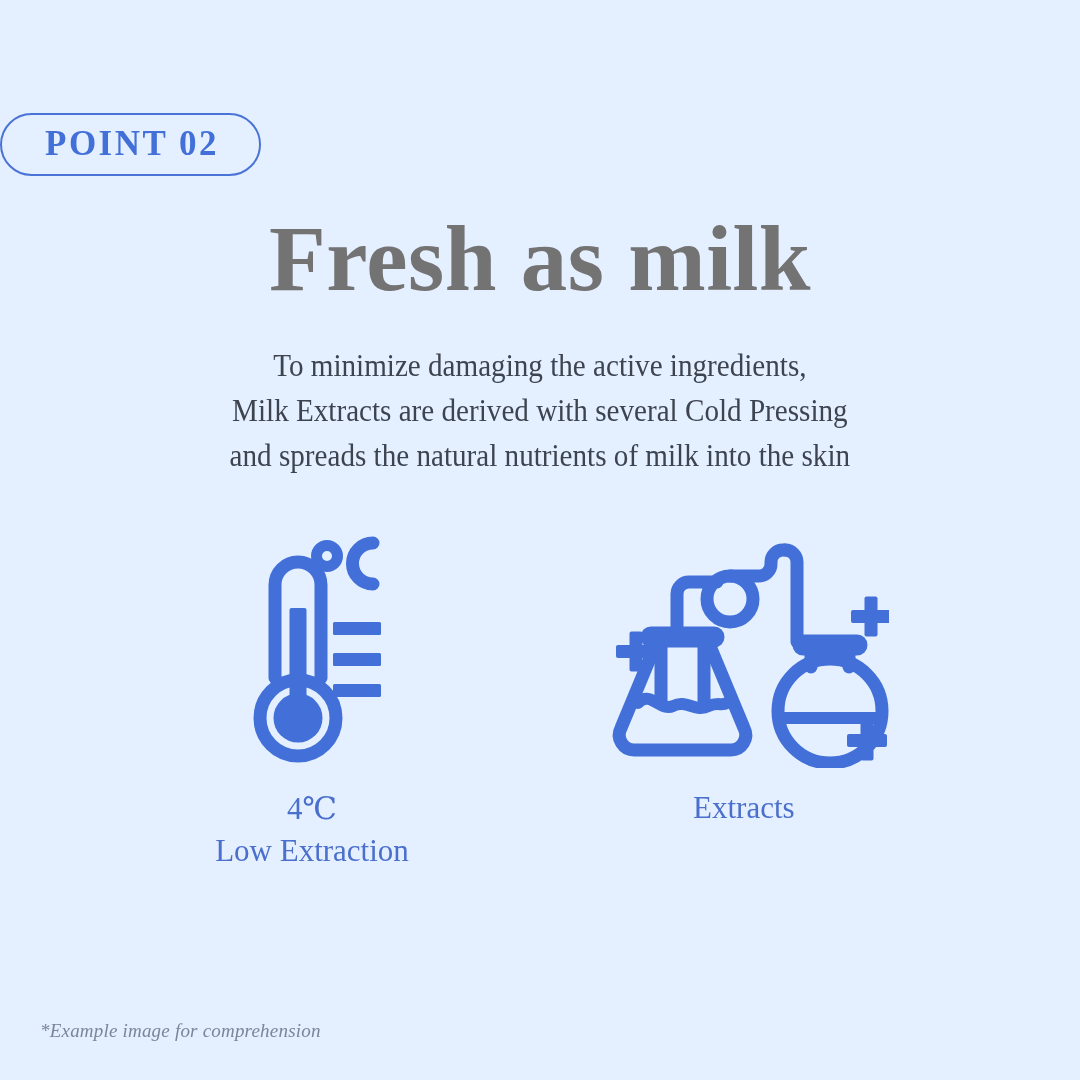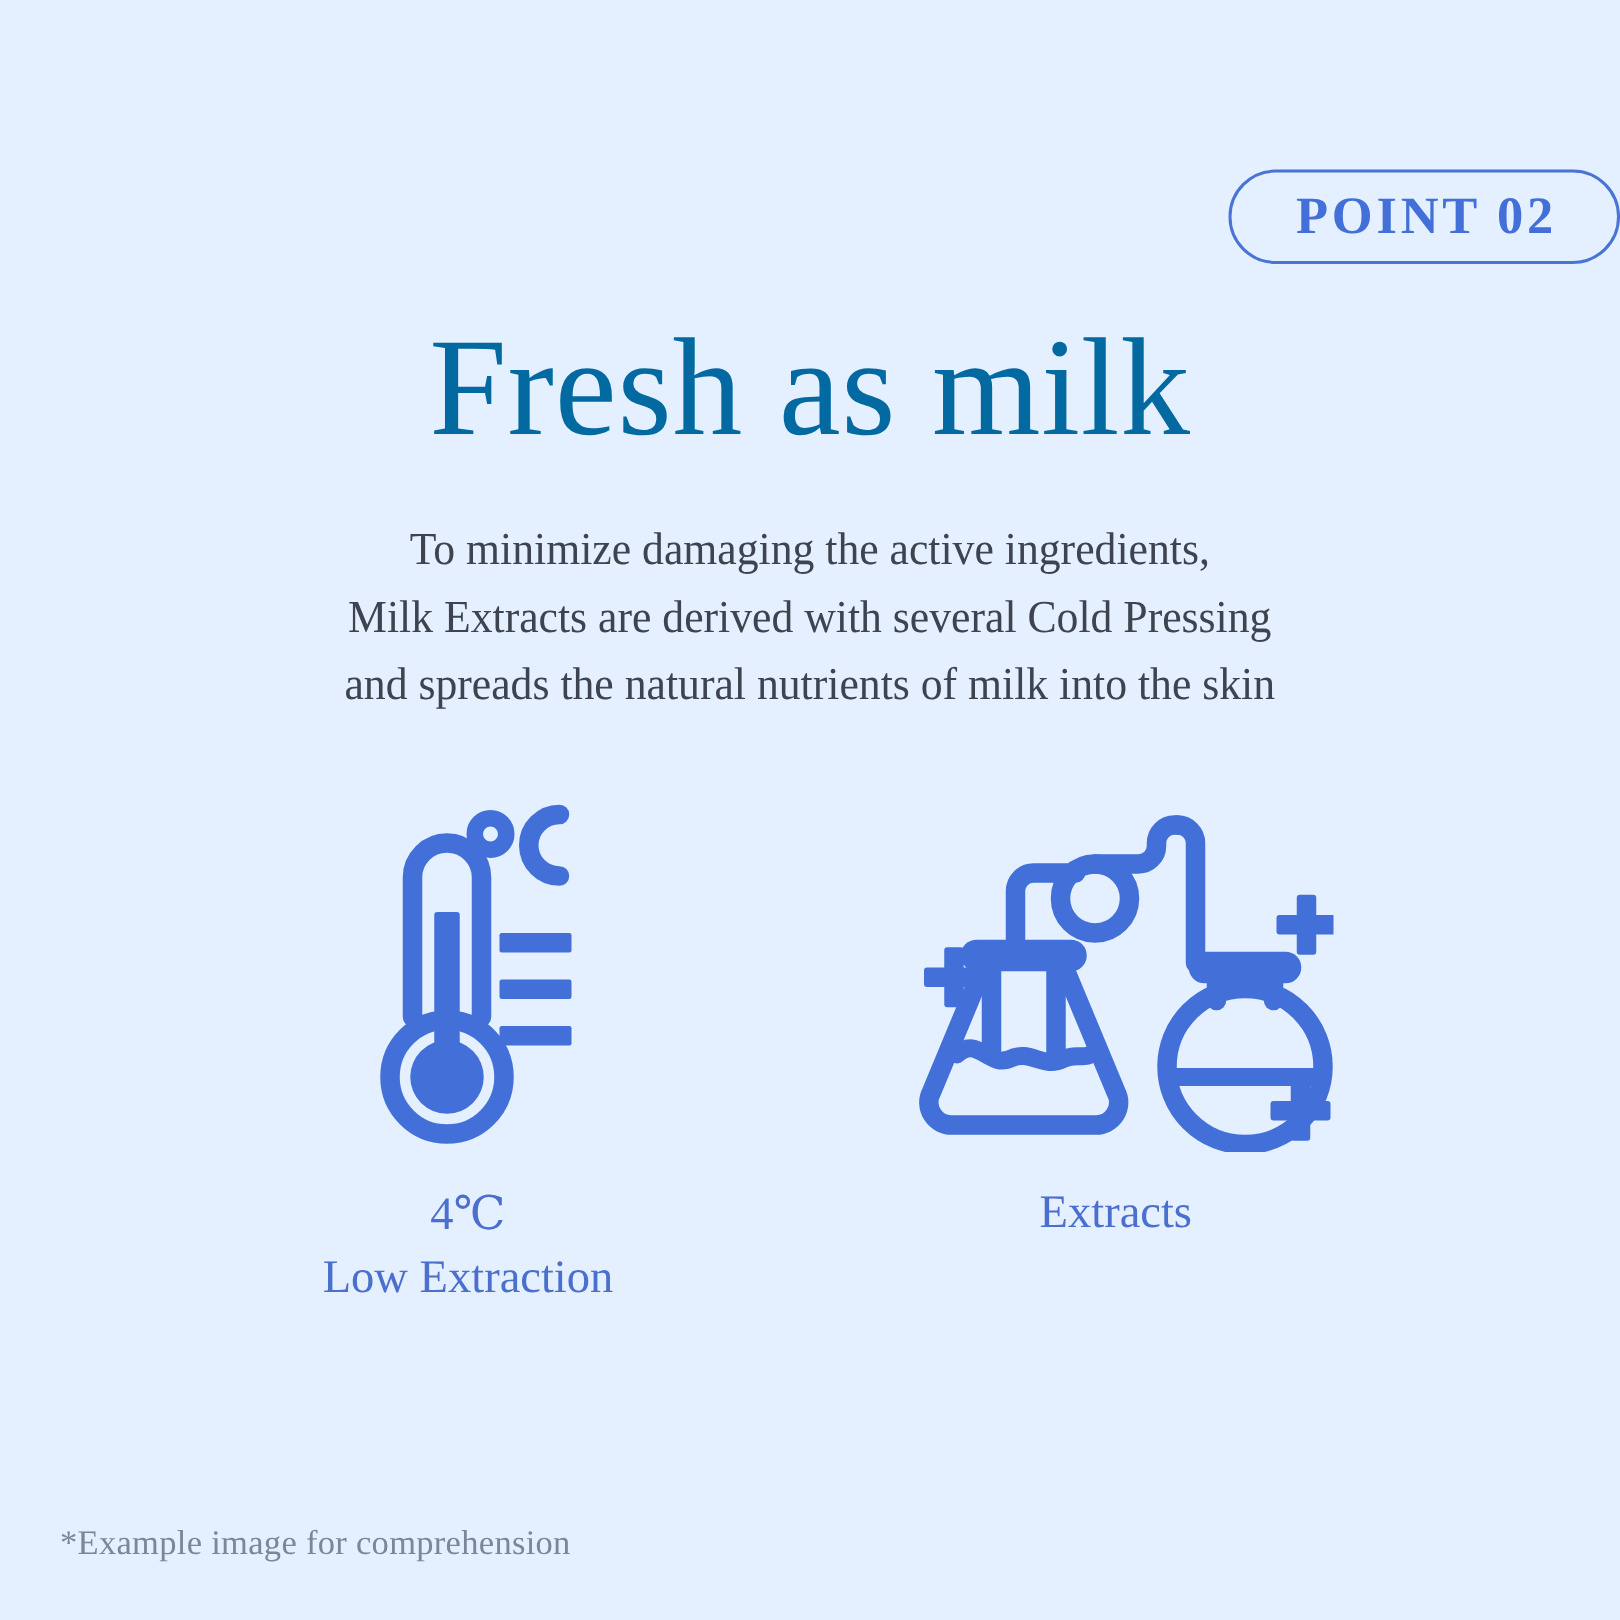--- a/index.html
+++ b/index.html
@@ -19,42 +19,42 @@
     inset: 0;
     display: flex;
     flex-direction: column;
     align-items: center;
   }
 
   
   .badge-wrap {
     margin-top: 113px;
     display: flex;
-    justify-content: flex-end;
+    justify-content: flex-start;
     width: 100%;
   }
   .badge {
     border: 2px solid #4a73d6;
     border-radius: 999px;
     padding: 11px 40px 13px 43px;
     color: #4270d8;
     font-size: 35px;
     font-weight: bold;
     letter-spacing: 2.5px;
     line-height: 1;
     background: transparent;
     white-space: nowrap;
   }
 
   
   .headline {
     margin-top: 36px;
     font-size: 93px;
-    font-weight: normal;
-    color: #0369a1;
+    font-weight: bold;
+    color: #737373;
     letter-spacing: 0.5px;
     line-height: 1;
     text-align: center;
     white-space: nowrap;
   }
 
   
   .body-copy {
     margin-top: 39px;
     text-align: center;
@@ -97,23 +97,24 @@
   .caption div { white-space: nowrap; }
   .feature.thermo .caption { margin-top: 20px; }
   .feature.flask .caption { margin-top: 19px; }
 
   
   .footnote {
     position: absolute;
     left: 40px;
     bottom: 38px;
     color: #7a8699;
-    font-size: 23px;
+    font-size: 19px;
     letter-spacing: 0.2px;
     white-space: nowrap;
+    font-style: italic;
   }
 </style>
 </head>
 <body>
 
 <div class="card">
 
   <div class="badge-wrap">
     <div class="badge">POINT 02</div>
   </div>

